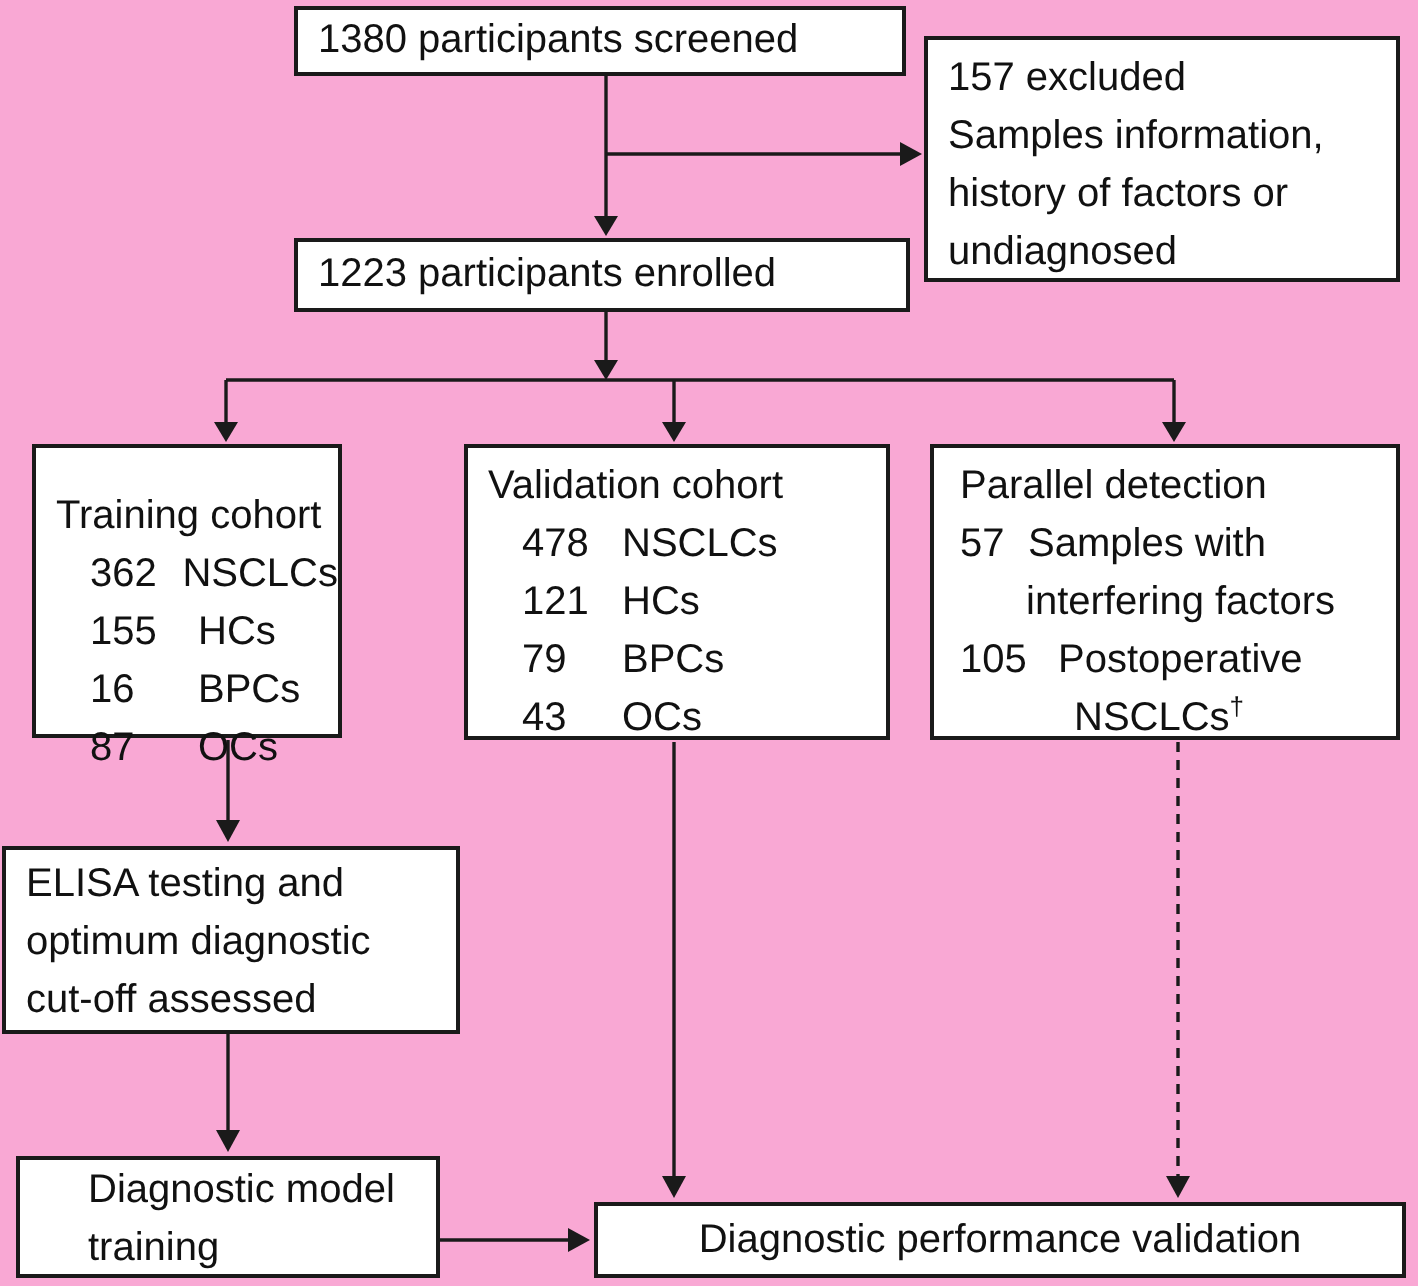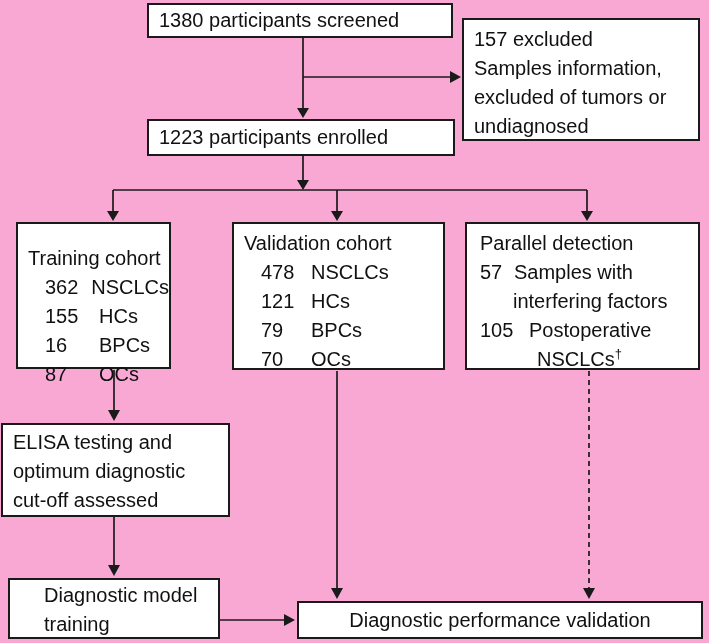--- a/index.html
+++ b/index.html
@@ -93,21 +93,21 @@
     <polygon points="583,588 595,588 589,599"></polygon>
   </svg>
 
   <div class="box single b-screened">
     <span>1380 participants screened</span>
   </div>
 
   <div class="box b-excluded">
     <div>157 excluded</div>
     <div>Samples information,</div>
-    <div>excluded of tumors or</div>
+    <div>history of factors or</div>
     <div>undiagnosed</div>
   </div>
 
   <div class="box single b-enrolled">
     <span>1223 participants enrolled</span>
   </div>
 
   <div class="box cohort b-training">
     <div class="title">Training cohort</div>
     <div class="row">
@@ -136,21 +136,21 @@
     </div>
     <div class="row">
       <span class="num">121</span>
       <span class="lbl">HCs</span>
     </div>
     <div class="row">
       <span class="num">79</span>
       <span class="lbl">BPCs</span>
     </div>
     <div class="row">
-      <span class="num">70</span>
+      <span class="num">43</span>
       <span class="lbl">OCs</span>
     </div>
   </div>
 
   <div class="box b-parallel">
     <div>Parallel detection</div>
     <div class="p-line">
       <span class="p-num1">57</span>
       <span>Samples with</span>
     </div>

